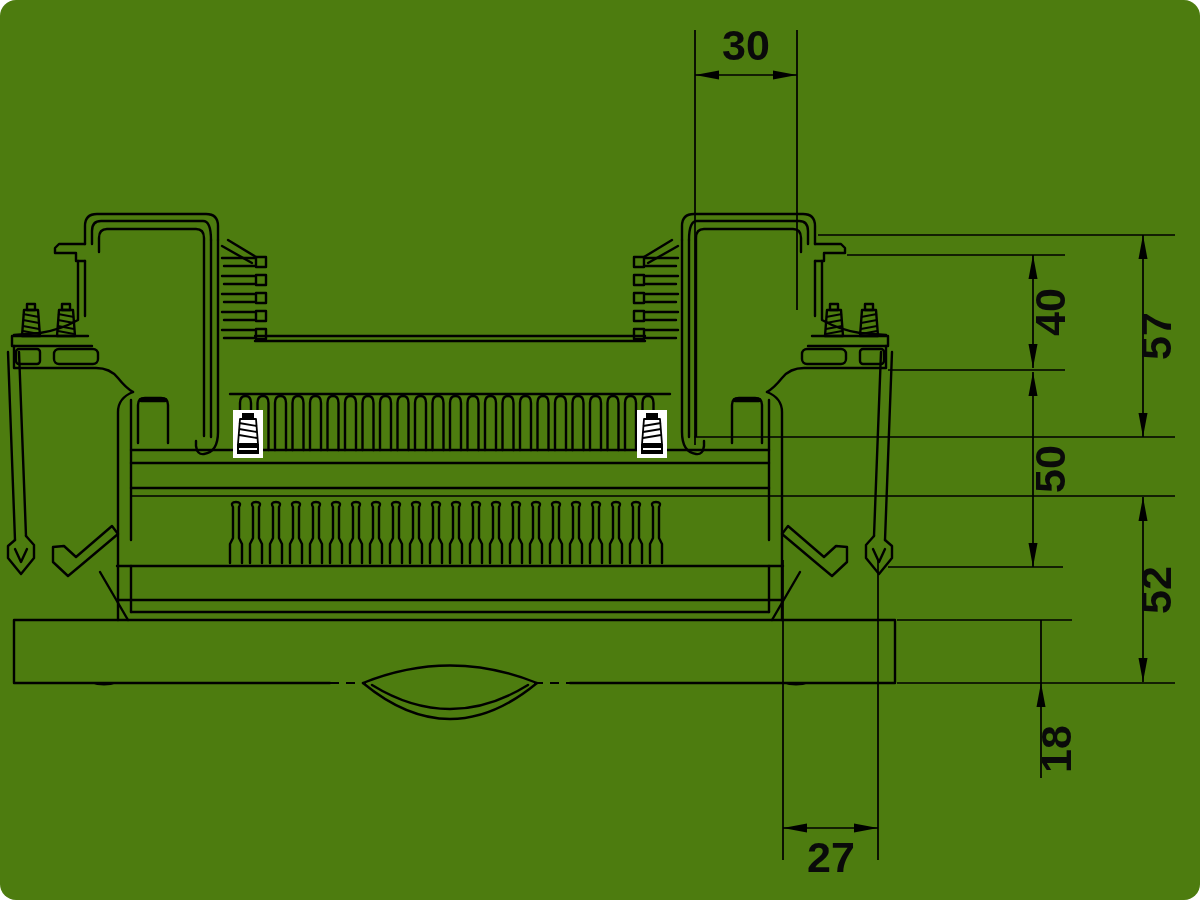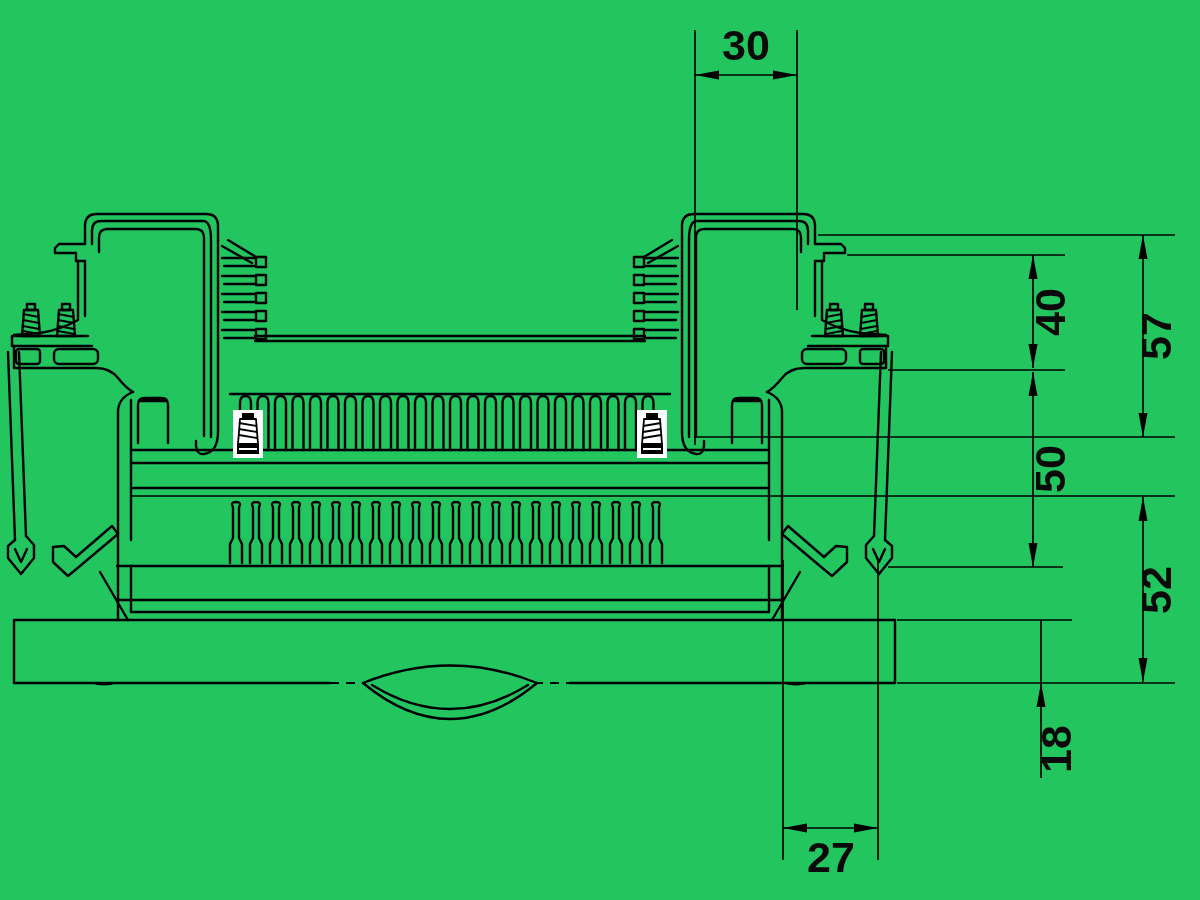--- a/index.html
+++ b/index.html
@@ -1,17 +1,17 @@
 <!DOCTYPE html>
 <html><head>
 <meta charset="utf-8">
 <style>
   html,body{margin:0;padding:0;background:#ffffff;}
-  .stage{position:relative;width:1200px;height:900px;background:#22c55e;overflow:hidden;
-         font-family:"Liberation Sans",sans-serif;}
+  .stage{position:relative;width:1200px;height:900px;background:#4d7c0f;overflow:hidden;
+         font-family:"Liberation Sans",sans-serif;border-radius:16px;}
   svg{display:block}
   .outline{fill:none;stroke:#000;stroke-width:2.4;stroke-linejoin:round;stroke-linecap:round;}
   .thin{fill:none;stroke:#000;stroke-width:1.8;stroke-linejoin:round;}
   .dim{fill:none;stroke:#000;stroke-width:1.7;}
   .dimdash{fill:none;stroke:#000;stroke-width:2.2;stroke-dasharray:9 7;}
   .arrow{fill:#000;stroke:none;}
   .whitefill{fill:#fff;}
   text.dimlabel{font-family:"Liberation Sans",sans-serif;font-size:43px;font-weight:600;fill:#0a0a0a;}
 </style>
 </head>

